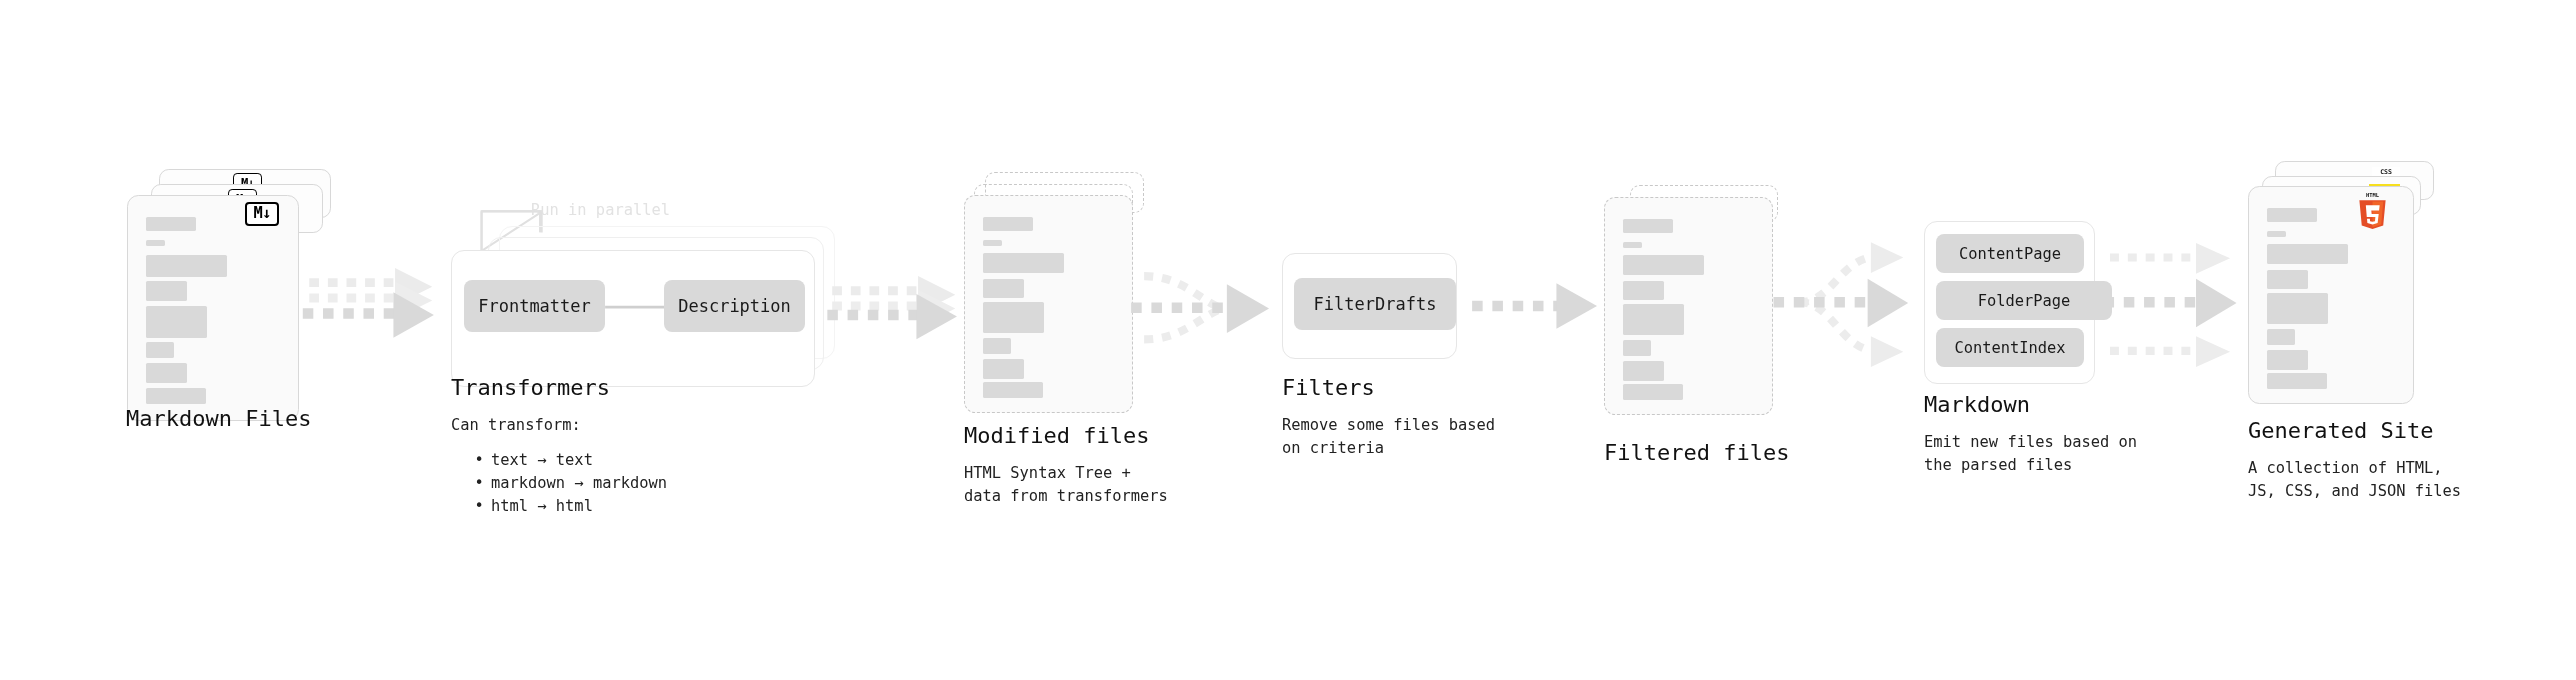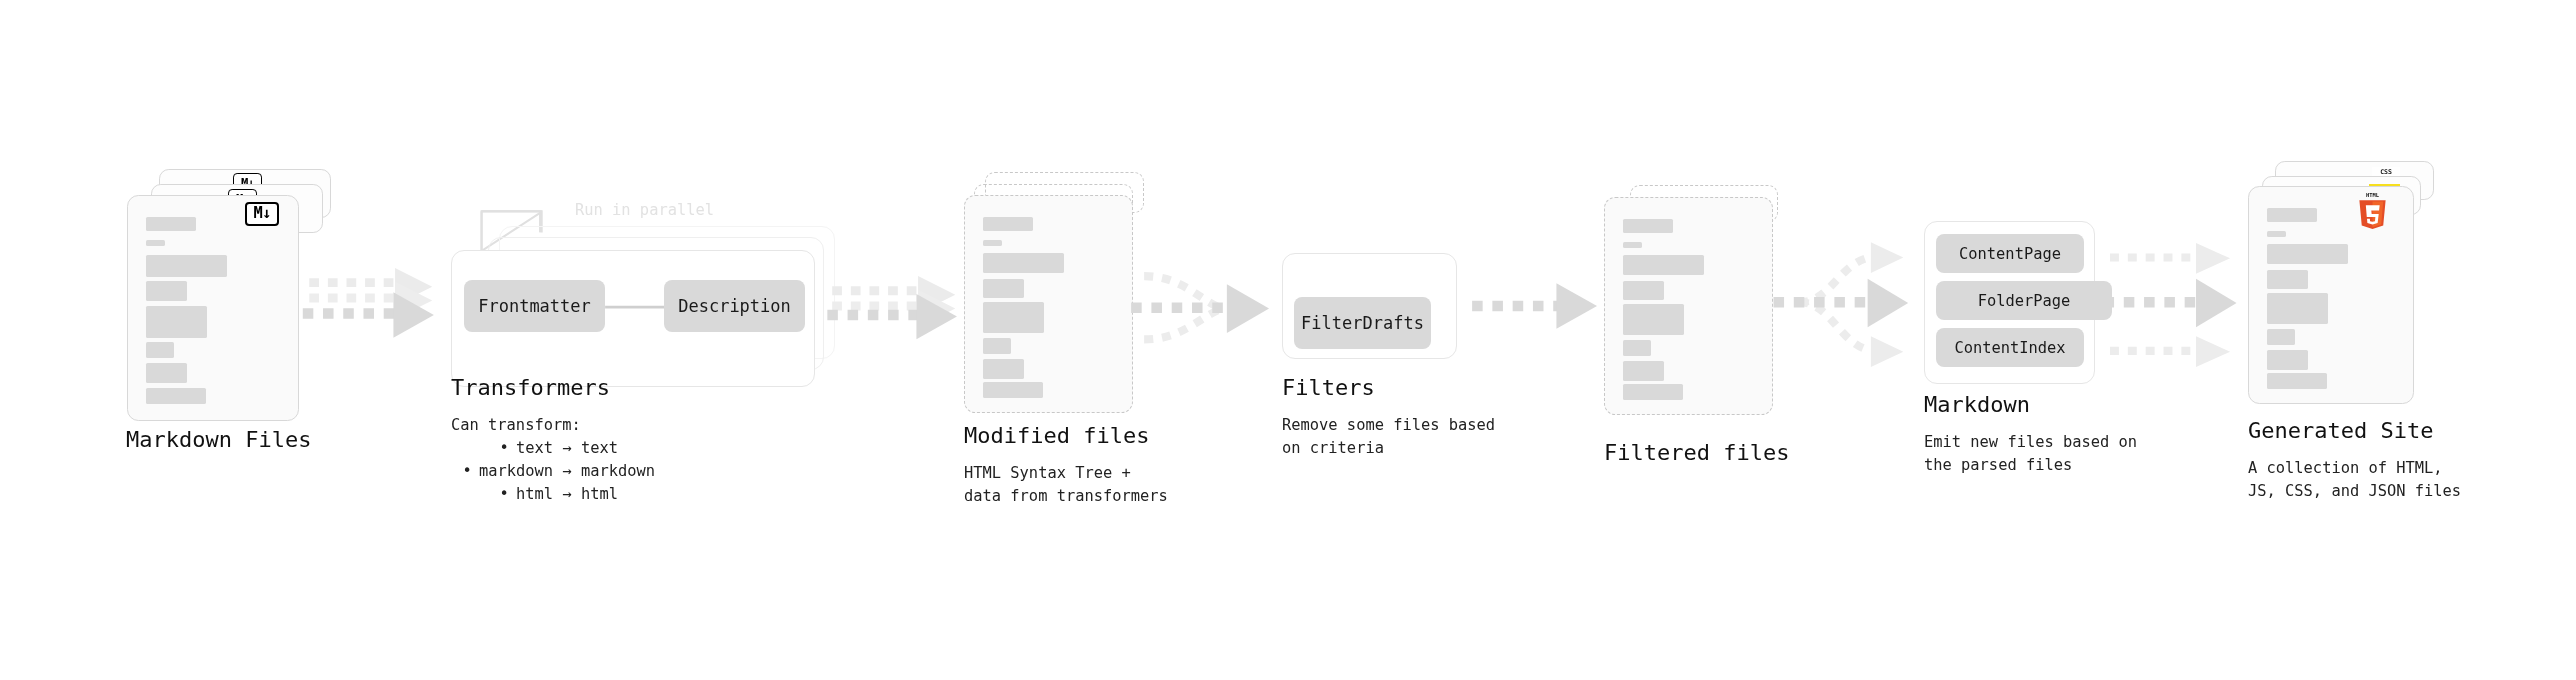--- a/index.html
+++ b/index.html
@@ -105,21 +105,21 @@
   }
   .sub {
     position: absolute;
     font-size: 15.4px;
     line-height: 1.5;
     color: #222;
     white-space: pre;
   }
   .sub-list { position: absolute; font-size: 15.4px; line-height: 1.5; color: #222; }
   .sub-list .t { white-space: pre; }
-  .sub-list ul { list-style: none; margin: 0; padding: 0 0 0 11.4px; text-align: center; }
+  .sub-list ul { list-style: none; margin: 12px; padding: 0 0 0 11.4px; }
   .sub-list li { white-space: pre; }
   .sub-list li::before { content: "\2022"; margin-right: 7.3px; }
 
   .parallel-label {
     position: absolute;
     font-size: 15.4px;
     color: #e2e2e2;
     white-space: nowrap;
   }
 
@@ -144,21 +144,21 @@
       <div class="skel" style="left:18px; top:44px;  width:18.7px;  height:5.7px;"></div>
       <div class="skel" style="left:18px; top:59px;  width:81px; height:22px;"></div>
       <div class="skel" style="left:18px; top:85px; width:41px;  height:19.5px;"></div>
       <div class="skel" style="left:18px; top:110px; width:61px;  height:32px;"></div>
       <div class="skel" style="left:18px; top:146px; width:28px;  height:16.3px;"></div>
       <div class="skel" style="left:18px; top:167px; width:41px;  height:19.5px;"></div>
       <div class="skel" style="left:18px; top:192px; width:60px;  height:16.3px;"></div>
     </div>
     <div class="badge md-badge" style="left:245px; top:202px;">M↓</div>
 
-    <div class="heading" style="left:126px; top:427px;">Markdown Files</div>
+    <div class="heading" style="left:126px; top:406px;">Markdown Files</div>
   </div>
 
   <svg class="conn" style="left:309px; top:260px;" width="130" height="89" viewBox="0 0 160 110">
     <line x1="0" y1="28" x2="116" y2="28" stroke="#ebebeb" stroke-width="11" stroke-dasharray="12 11"></line>
     <polygon points="106,10 152,33 106,56" fill="#ebebeb"></polygon>
     <line x1="0" y1="47" x2="116" y2="47" stroke="#ededed" stroke-width="11" stroke-dasharray="12 11"></line>
     <polygon points="106,27 152,50 106,73" fill="#ededed"></polygon>
     <line x1="-8" y1="66" x2="116" y2="66" stroke="#d9d9d9" stroke-width="13" stroke-dasharray="13 12"></line>
     <polygon points="104,40 154,68 104,96" fill="#d9d9d9"></polygon>
   </svg>
@@ -167,21 +167,21 @@
 
     <svg style="left:470px; top:195px;" width="106" height="65" viewBox="0 0 130 80">
       <path d="M0,78 L14,78 L14,20 L88,20 L88,46" fill="none" stroke="#e0e0e0" stroke-width="2.5"></path>
       <path d="M14,20 L88,20" fill="none" stroke="#e0e0e0" stroke-width="2.5"></path>
       <path d="M0,78 L14,78" fill="none" stroke="#e0e0e0" stroke-width="2.5"></path>
       <path d="M14,20 L14,78" fill="none" stroke="#e0e0e0" stroke-width="2.5"></path>
       <path d="M14,20 L86,20" fill="none" stroke="#e0e0e0" stroke-width="2.5"></path>
       <path d="M86,20 L86,46" fill="none" stroke="#e0e0e0" stroke-width="2.5"></path>
       <line x1="0" y1="78" x2="86" y2="22" stroke="#e0e0e0" stroke-width="2.5"></line>
     </svg>
-    <div class="parallel-label" style="left:531px; top:201px;margin-left:44px;">Run in parallel</div>
+    <div class="parallel-label" style="left:531px; top:201px;">Run in parallel</div>
 
     <div class="box faded2" style="left:499px; top:226px; width:336px; height:133px;"></div>
     <div class="pill faded2" style="left:530px; top:257px; width:128px; height:52px;"></div>
     <div class="pill faded2" style="left:678px; top:257px; width:128px; height:52px;"></div>
 
     <div class="box faded" style="left:488px; top:237px; width:336px; height:133px;"></div>
     <div class="pill faded" style="left:518px; top:268px; width:128px; height:52px;"></div>
     <div class="pill faded" style="left:666px; top:268px; width:128px; height:52px;"></div>
 
     <svg style="left:611px; top:273px;" width="98" height="16.3" viewBox="0 0 120 20">
@@ -247,21 +247,21 @@
 
   <svg class="conn" style="left:1136px; top:258px;" width="142" height="102" viewBox="0 0 175 125">
     <path d="M10,22 C58,22 78,52 106,62" fill="none" stroke="#ececec" stroke-width="10" stroke-dasharray="11 11"></path>
     <path d="M10,100 C58,100 78,72 106,62" fill="none" stroke="#ececec" stroke-width="10" stroke-dasharray="11 11"></path>
     <line x1="-6" y1="61" x2="122" y2="61" stroke="#d9d9d9" stroke-width="13" stroke-dasharray="13 12"></line>
     <polygon points="112,32 164,62 112,92" fill="#d9d9d9"></polygon>
   </svg>
 
   <div class="node">
     <div class="box" style="left:1282px; top:253px; width:175px; height:106px; border-color:#e6e6e6;"></div>
-    <div class="pill" style="left:1294px; top:297px; width:137px; height:52px;">FilterDrafts</div>
+    <div class="pill" style="left:1294px; top:278px; width:162px; height:52px;">FilterDrafts</div>
 
     <div class="heading" style="left:1282px; top:375px;">Filters</div>
     <div class="sub" style="left:1282px; top:414px;">Remove some files based
 on criteria</div>
   </div>
 
   <svg class="conn" style="left:1472px; top:276px;" width="130" height="73" viewBox="0 0 160 90">
     <line x1="0" y1="37" x2="112" y2="37" stroke="#d9d9d9" stroke-width="13" stroke-dasharray="13 12"></line>
     <polygon points="104,9 154,37 104,65" fill="#d9d9d9"></polygon>
   </svg>

